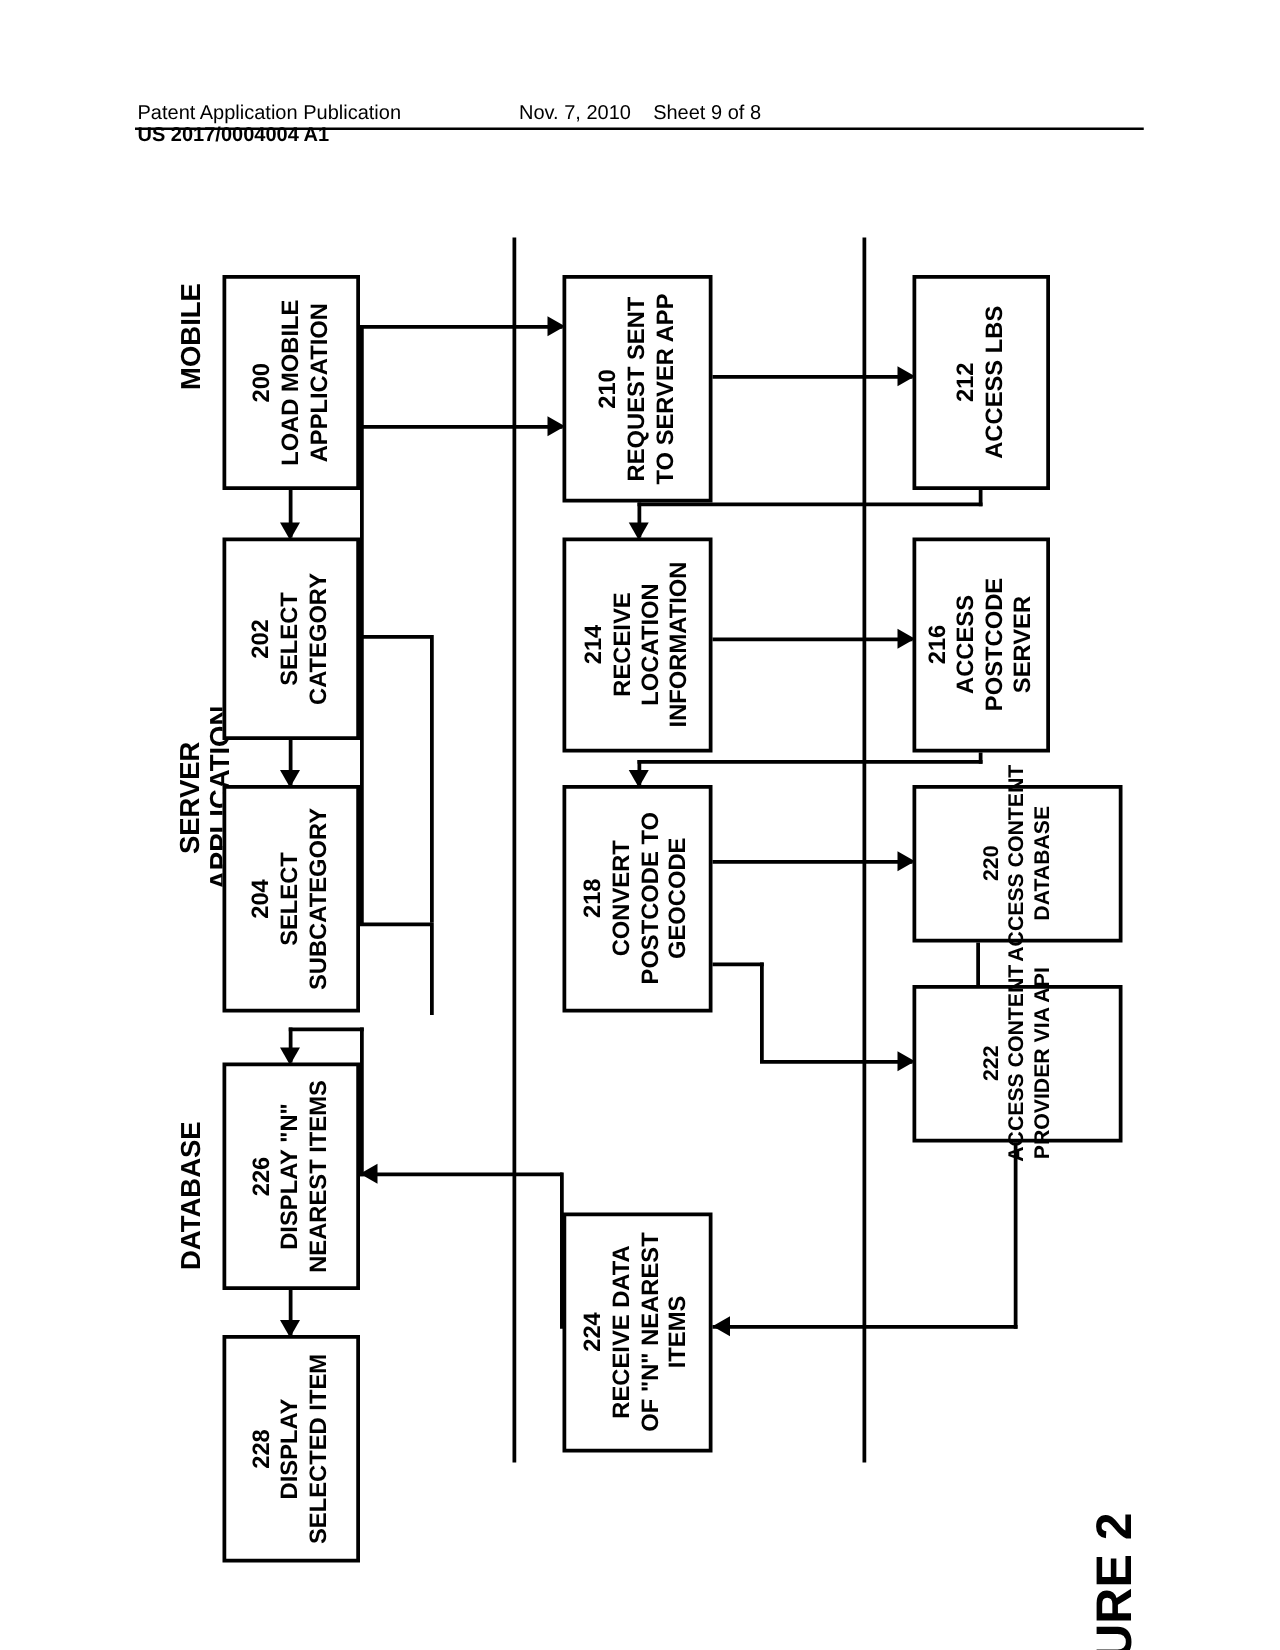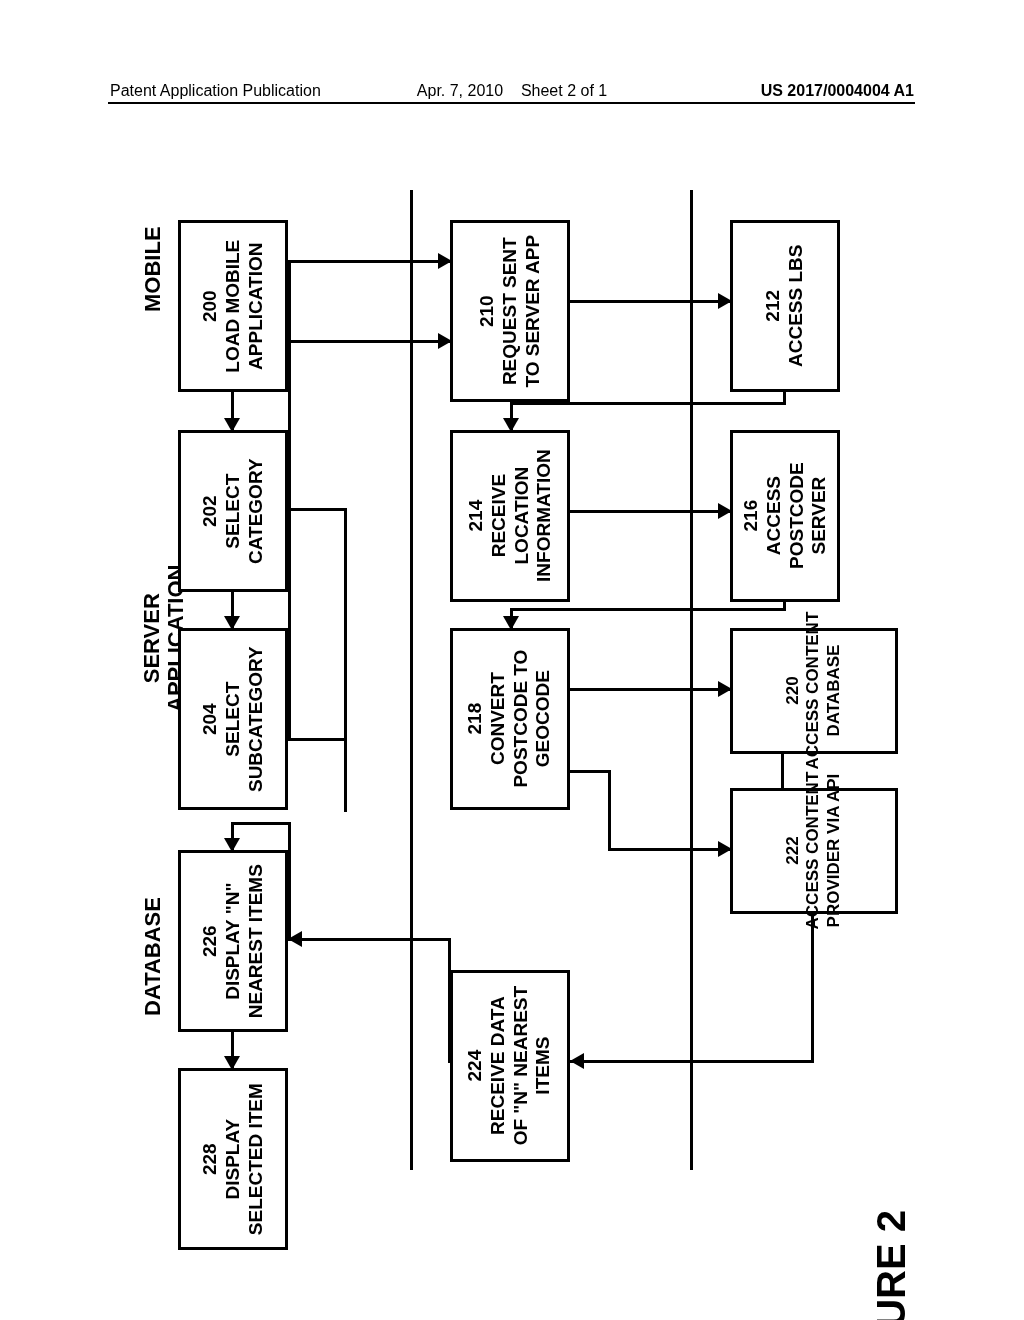--- a/index.html
+++ b/index.html
@@ -17,20 +17,21 @@
   }
   .header {
     position: absolute;
     top: 82px;
     left: 110px;
     right: 110px;
     display: flex;
     justify-content: space-between;
     font-size: 16px;
     font-weight: 400;
+    flex-direction: column;
   }
   .header .left { }
   .header .mid { position: absolute; left: 50%; transform: translateX(-50%); }
   .header .right { font-weight: 700; }
   .hdr-rule {
     position: absolute;
     top: 102px;
     left: 108px;
     width: 807px;
     height: 0;
@@ -120,23 +121,23 @@
   }
 </style>
 </head>
 <body>
 
 <div class="page">
 
   <div class="header">
     <span class="left">Patent Application Publication</span>
     <span class="mid">
-      <span>Apr. 7, 2010</span>
+      <span>Nov. 7, 2010</span>
       &nbsp;&nbsp;
-      <span>Sheet 2 of 1</span>
+      <span>Sheet 9 of 8</span>
     </span>
     <span class="right">US 2017/0004004 A1</span>
   </div>
   <div class="hdr-rule"></div>
 
   <div class="diagram">
 
     <div class="colhdr" style="left:30px; top:122px;">MOBILE</div>
     <div class="colhdr" style="left:30px; top:522px; white-space:pre; line-height:1.1;">SERVER
 APPLICATION</div>

